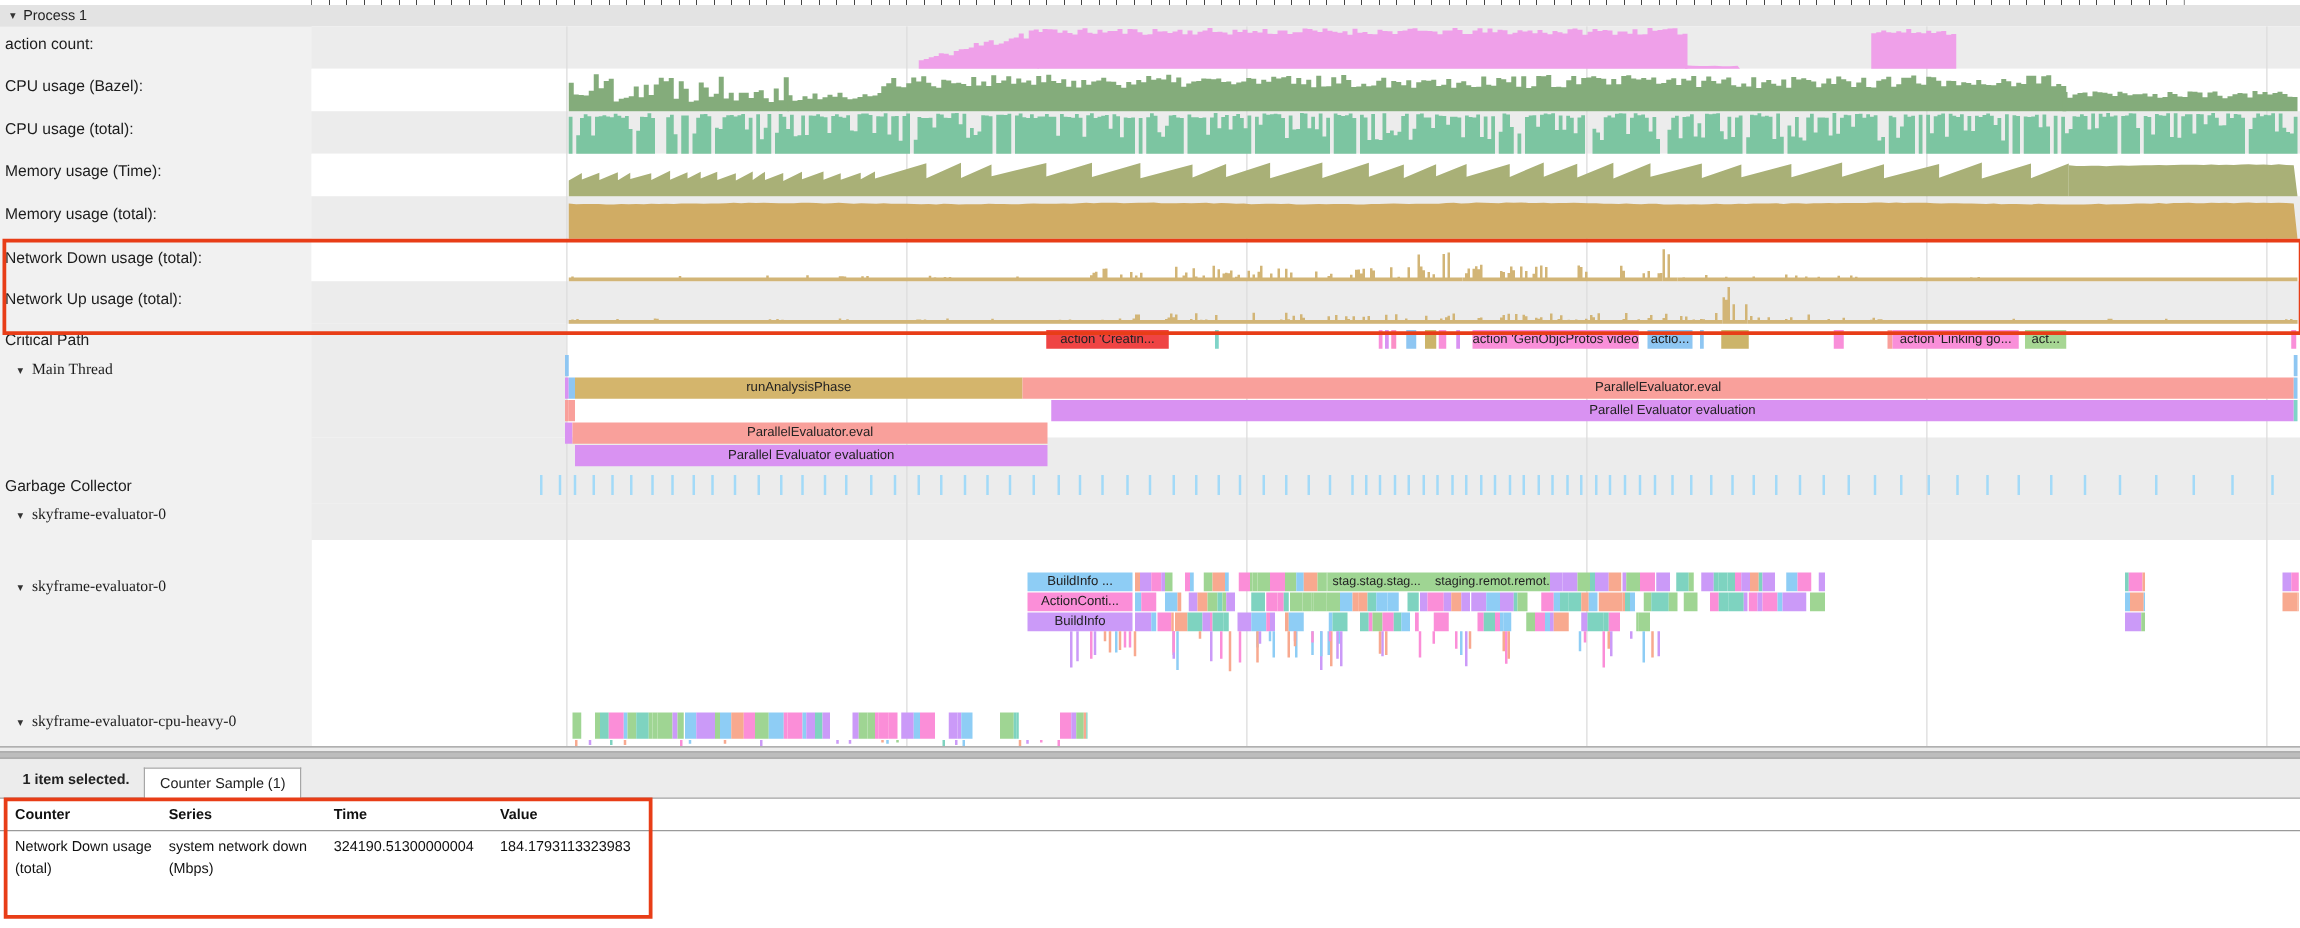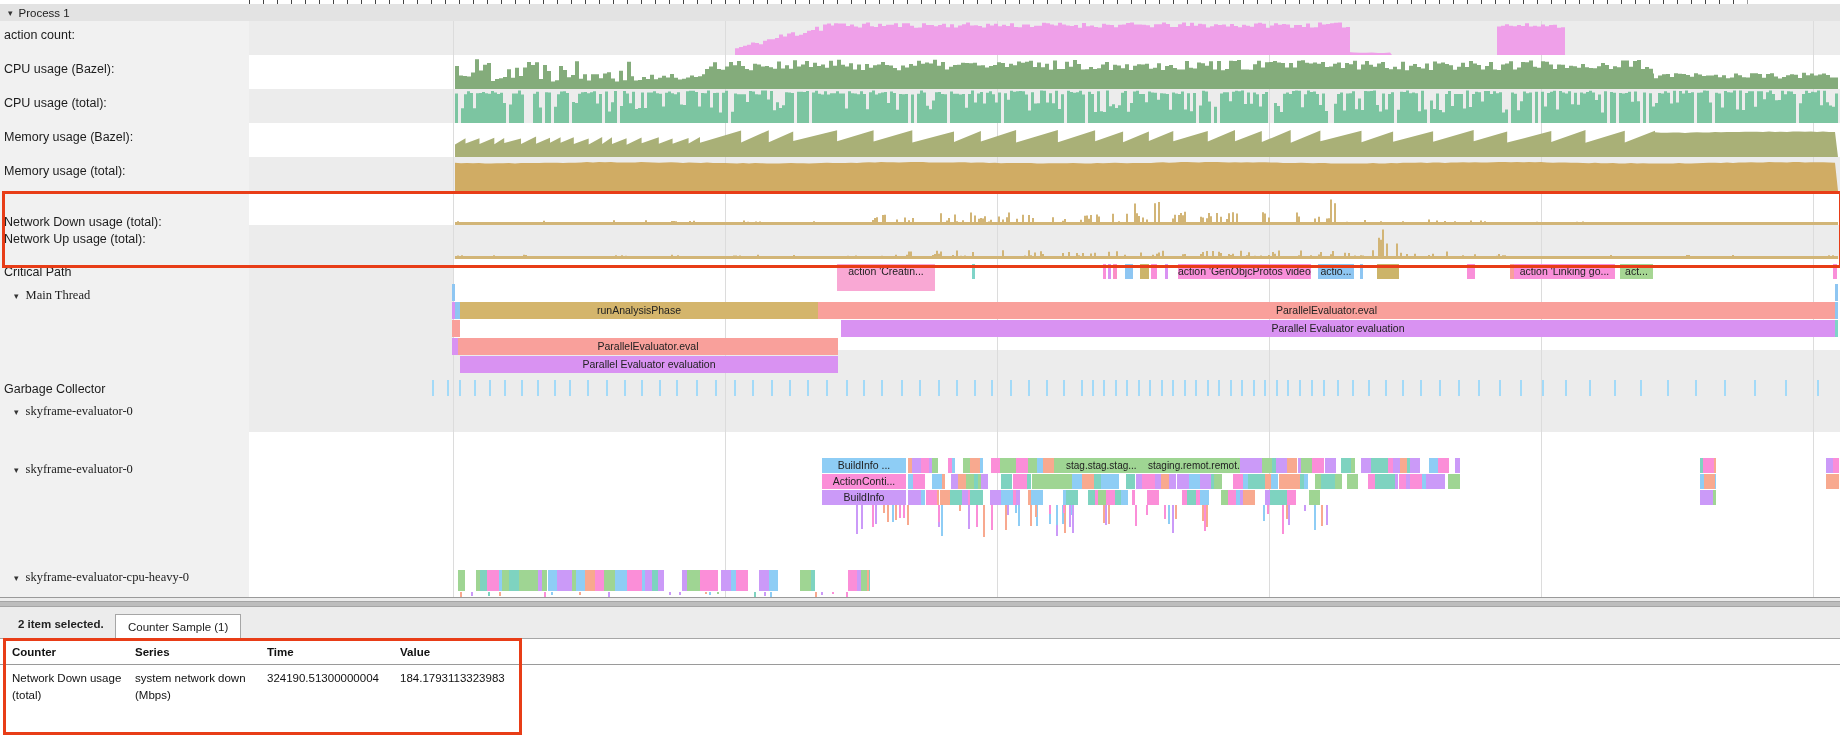--- a/index.html
+++ b/index.html
@@ -54,23 +54,23 @@
 
   <div id="proc-header">
     <span class="tri">▾</span>
     <span class="txt">Process 1</span>
   </div>
 
   <div id="sidebar">
       <div class="trk-lbl" style="top: 6px;"><span>action count:</span></div>
       <div class="trk-lbl" style="top: 40px;"><span>CPU usage (Bazel):</span></div>
       <div class="trk-lbl" style="top: 74px;"><span>CPU usage (total):</span></div>
-      <div class="trk-lbl" style="top: 108px;"><span>Memory usage (Bazel):</span></div>
+      <div class="trk-lbl" style="top: 108px;"><span>Memory usage (Time):</span></div>
       <div class="trk-lbl" style="top: 142px;"><span>Memory usage (total):</span></div>
-      <div class="trk-lbl" style="top: 193px;"><span>Network Down usage (total):</span></div>
+      <div class="trk-lbl" style="top: 177px;"><span>Network Down usage (total):</span></div>
       <div class="trk-lbl" style="top: 210px;"><span>Network Up usage (total):</span></div>
       <div class="trk-lbl" style="top: 243px;"><span>Critical Path</span></div>
       <div class="trk-lbl indent" style="top: 266px;"><span class="tri">▾</span><span>Main Thread</span></div>
       <div class="trk-lbl" style="top: 360px;"><span>Garbage Collector</span></div>
       <div class="trk-lbl indent" style="top: 382px;"><span class="tri">▾</span><span>skyframe-evaluator-0</span></div>
       <div class="trk-lbl indent" style="top: 440px;"><span class="tri">▾</span><span>skyframe-evaluator-0</span></div>
       <div class="trk-lbl indent" style="top: 548px;"><span class="tri">▾</span><span>skyframe-evaluator-cpu-heavy-0</span></div>
     </div>
 
   <div id="timeline">
@@ -112,21 +112,21 @@
           <path fill="#d2b577" d="M1081 201H1093V204H1081ZM1081 178.4h2V204H1081ZM1085 182.3h2V204H1085Z"></path>
           <path fill="#d2b577" d="M1093 201H1251V204H1093ZM1095 202.8h2V204H1095ZM1097 200.7h2V204H1097ZM1113 202.1h2V204H1113ZM1115 199.0h2V204H1115ZM1121 201.5h2V204H1121ZM1131 200.3h2V204H1131ZM1151 203.3h2V204H1151ZM1153 200.2h2V204H1153ZM1179 198.6h2V204H1179ZM1187 199.4h2V204H1187ZM1195 200.1h2V204H1195ZM1203 202.4h2V204H1203ZM1205 200.3h2V204H1205ZM1219 201.3h2V204H1219ZM1221 199.6h2V204H1221ZM1231 199.4h2V204H1231ZM1233 203.2h2V204H1233ZM1235 200.3h2V204H1235Z"></path>
           <path fill="#d2b577" d="M1251 201H1589V204H1251ZM1255 203.1h2V204H1255ZM1261 203.5h2V204H1261ZM1265 202.4h2V204H1265ZM1273 202.4h2V204H1273ZM1281 203.0h2V204H1281ZM1285 201.1h2V204H1285ZM1287 200.8h2V204H1287ZM1307 201.3h2V204H1307ZM1319 201.8h2V204H1319ZM1325 202.1h2V204H1325ZM1327 200.7h2V204H1327ZM1333 200.6h2V204H1333ZM1353 202.8h2V204H1353ZM1359 203.0h2V204H1359ZM1367 201.7h2V204H1367ZM1387 201.8h2V204H1387ZM1389 202.4h2V204H1389ZM1407 203.6h2V204H1407ZM1443 201.2h2V204H1443ZM1447 201.5h2V204H1447ZM1461 201.3h2V204H1461ZM1481 202.3h2V204H1481ZM1491 203.6h2V204H1491ZM1501 202.6h2V204H1501ZM1507 202.2h2V204H1507ZM1541 203.0h2V204H1541ZM1587 201.7h2V204H1587Z"></path>
           <path fill="#d2b577" d="M206 235H651V238H206ZM208 234.6h2V238H208ZM212 234.2h2V238H212ZM218 236.4h2V238H218ZM230 236.5h2V238H230ZM232 235.6h2V238H232ZM238 236.0h2V238H238ZM240 236.5h2V238H240ZM242 236.2h2V238H242ZM244 234.2h2V238H244ZM270 235.9h2V238H270ZM274 233.8h2V238H274ZM276 233.9h2V238H276ZM334 236.6h2V238H334ZM336 235.6h2V238H336ZM342 235.9h2V238H342ZM346 235.4h2V238H346ZM366 234.3h2V238H366ZM368 236.9h2V238H368ZM372 234.2h2V238H372ZM376 234.7h2V238H376ZM380 236.2h2V238H380ZM382 236.1h2V238H382ZM388 235.3h2V238H388ZM400 236.9h2V238H400ZM402 236.3h2V238H402ZM412 236.3h2V238H412ZM422 233.8h2V238H422ZM424 235.7h2V238H424ZM428 234.3h2V238H428ZM444 235.0h2V238H444ZM446 235.6h2V238H446ZM484 234.6h2V238H484ZM486 234.5h2V238H486ZM490 234.6h2V238H490ZM508 233.7h2V238H508ZM514 236.6h2V238H514ZM516 235.4h2V238H516ZM532 236.8h2V238H532ZM538 236.7h2V238H538ZM540 236.1h2V238H540ZM544 233.9h2V238H544ZM546 236.5h2V238H546ZM570 236.4h2V238H570ZM592 236.3h2V238H592ZM594 236.8h2V238H594ZM598 234.8h2V238H598ZM606 234.5h2V238H606ZM620 236.2h2V238H620ZM628 235.1h2V238H628ZM632 234.7h2V238H632ZM646 233.7h2V238H646Z"></path>
           <path fill="#d2b577" d="M651 235H1129V238H651ZM657 233.8h2V238H657ZM659 230.5h2V238H659ZM661 230.5h2V238H661ZM667 235.6h2V238H667ZM677 235.7h2V238H677ZM683 234.1h2V238H683ZM685 232.9h2V238H685ZM687 229.8h2V238H687ZM689 232.7h2V238H689ZM691 230.5h2V238H691ZM695 235.1h2V238H695ZM703 234.1h2V238H703ZM707 229.6h2V238H707ZM711 234.7h2V238H711ZM715 234.6h2V238H715ZM723 231.0h2V238H723ZM751 235.5h2V238H751ZM753 229.2h2V238H753ZM775 234.6h2V238H775ZM779 229.2h2V238H779ZM781 234.3h2V238H781ZM783 236.2h2V238H783ZM785 231.5h2V238H785ZM787 235.7h2V238H787ZM789 235.4h2V238H789ZM791 230.3h2V238H791ZM793 233.1h2V238H793ZM797 235.1h2V238H797ZM799 235.4h2V238H799ZM813 232.0h2V238H813ZM819 231.0h2V238H819ZM827 231.9h2V238H827ZM829 234.2h2V238H829ZM833 232.0h2V238H833ZM837 236.0h2V238H837ZM839 235.8h2V238H839ZM841 232.4h2V238H841ZM845 231.7h2V238H845ZM859 230.7h2V238H859ZM867 230.3h2V238H867ZM875 233.7h2V238H875ZM887 236.3h2V238H887ZM891 231.5h2V238H891ZM895 236.5h2V238H895ZM899 236.0h2V238H899ZM903 233.7h2V238H903ZM907 232.7h2V238H907ZM909 231.5h2V238H909ZM913 229.7h2V238H913ZM933 233.3h2V238H933ZM935 233.0h2V238H935ZM951 232.9h2V238H951ZM953 230.9h2V238H953ZM957 229.9h2V238H957ZM963 230.1h2V238H963ZM969 230.8h2V238H969ZM971 232.0h2V238H971ZM979 233.1h2V238H979ZM981 233.9h2V238H981ZM983 232.8h2V238H983ZM989 235.8h2V238H989ZM991 229.8h2V238H991ZM997 234.2h2V238H997ZM999 231.2h2V238H999ZM1005 234.8h2V238H1005ZM1011 234.6h2V238H1011ZM1017 236.6h2V238H1017ZM1019 233.9h2V238H1019ZM1023 230.9h2V238H1023ZM1025 232.7h2V238H1025ZM1029 229.6h2V238H1029ZM1033 235.6h2V238H1033ZM1043 236.2h2V238H1043ZM1049 234.2h2V238H1049ZM1051 229.4h2V238H1051ZM1061 234.3h2V238H1061ZM1069 233.4h2V238H1069ZM1071 230.9h2V238H1071ZM1081 233.3h2V238H1081ZM1083 230.0h2V238H1083ZM1095 231.7h2V238H1095ZM1099 232.1h2V238H1099ZM1105 234.6h2V238H1105ZM1109 235.8h2V238H1109ZM1111 234.2h2V238H1111ZM1113 234.4h2V238H1113ZM1121 236.1h2V238H1121ZM1123 229.3h2V238H1123Z"></path>
           <path fill="#d2b577" d="M1129 235H1149V238H1129ZM1129 216.8h2V238H1129ZM1131 218.8h2V238H1131ZM1133 208.6h2V238H1133ZM1137 222.4h2V238H1137ZM1147 222.4h2V238H1147Z"></path>
           <path fill="#d2b577" d="M1149 235H1271V238H1149ZM1151 231.8h2V238H1151ZM1157 233.0h2V238H1157ZM1165 232.7h2V238H1165ZM1179 234.1h2V238H1179ZM1183 232.7h2V238H1183ZM1197 230.6h2V238H1197ZM1201 236.6h2V238H1201ZM1213 234.2h2V238H1213ZM1219 236.0h2V238H1219ZM1225 233.2h2V238H1225ZM1233 235.3h2V238H1233ZM1239 235.3h2V238H1239ZM1247 234.7h2V238H1247ZM1249 233.1h2V238H1249ZM1253 234.3h2V238H1253ZM1255 234.3h2V238H1255ZM1269 234.9h2V238H1269Z"></path>
           <path fill="#d2b577" d="M1271 235H1589V238H1271ZM1281 236.5h2V238H1281ZM1285 236.6h2V238H1285ZM1287 236.0h2V238H1287ZM1295 235.3h2V238H1295ZM1309 236.0h2V238H1309ZM1329 237.3h2V238H1329ZM1347 237.2h2V238H1347ZM1349 235.4h2V238H1349ZM1357 235.1h2V238H1357ZM1361 234.0h2V238H1361ZM1375 237.5h2V238H1375ZM1425 234.9h2V238H1425ZM1437 234.0h2V238H1437ZM1439 234.0h2V238H1439ZM1441 237.6h2V238H1441ZM1463 235.4h2V238H1463ZM1483 234.0h2V238H1483ZM1495 237.5h2V238H1495ZM1499 234.9h2V238H1499ZM1507 235.3h2V238H1507ZM1559 236.9h2V238H1559ZM1561 236.0h2V238H1561ZM1569 237.1h2V238H1569ZM1577 235.8h2V238H1577ZM1579 234.3h2V238H1579ZM1583 234.2h2V238H1583ZM1585 236.0h2V238H1585Z"></path>
         </svg>
       </div>
-      <div class="sl" style="left: 588px; top: 243px; width: 98px; height: 27px; background: #f9a8d4; line-height: 15px;">action 'Creatin...</div>
+      <div class="sl" style="left: 588px; top: 243px; width: 98px; height: 15px; background: #ef4444; line-height: 15px;">action 'Creatin...</div>
       <div class="sl" style="left: 723px; top: 243px; width: 3px; height: 15px; background: rgb(127, 212, 200); line-height: 15px;"></div>
       <div class="sl" style="left: 854px; top: 243px; width: 3px; height: 15px; background: rgb(249, 143, 217); line-height: 15px;"></div>
       <div class="sl" style="left: 859px; top: 243px; width: 3px; height: 15px; background: rgb(217, 146, 242); line-height: 15px;"></div>
       <div class="sl" style="left: 864px; top: 243px; width: 4px; height: 15px; background: rgb(251, 143, 199); line-height: 15px;"></div>
       <div class="sl" style="left: 876px; top: 243px; width: 8px; height: 15px; background: rgb(142, 198, 242); line-height: 15px;"></div>
       <div class="sl" style="left: 891px; top: 243px; width: 9px; height: 15px; background: rgb(204, 180, 105); line-height: 15px;"></div>
       <div class="sl" style="left: 902px; top: 243px; width: 6px; height: 15px; background: rgb(249, 143, 217); line-height: 15px;"></div>
       <div class="sl" style="left: 916px; top: 243px; width: 3px; height: 15px; background: rgb(217, 146, 242); line-height: 15px;"></div>
       <div class="sl" style="left: 929px; top: 243px; width: 133px; height: 15px; background: rgb(249, 143, 217); line-height: 15px;">action 'GenObjcProtos video/...</div>
       <div class="sl" style="left: 1069px; top: 243px; width: 36px; height: 15px; background: rgb(142, 198, 242); line-height: 15px;">actio...</div>
@@ -532,21 +532,21 @@
     </div>
 
   <div class="redbox" style="left: 2px; top: 191px; width: 1834px; height: 71px; border-color: rgb(232, 61, 23);"></div>
 
   <div id="splitter">
       <div class="bar"></div>
     </div>
 
   <div id="panel">
     <div id="panel-head">
-      <span id="sel-text">2 item selected.</span>
+      <span id="sel-text">1 item selected.</span>
       <span id="tab">Counter Sample (1)</span>
     </div>
     <span class="th" style="left:12px">Counter</span>
     <span class="th" style="left:135px">Series</span>
     <span class="th" style="left:267px">Time</span>
     <span class="th" style="left:400px">Value</span>
     <div id="thead-line"></div>
     <div class="td" style="left:12px;width:112px">Network Down usage (total)</div>
     <div class="td" style="left:135px;width:125px">system network down (Mbps)</div>
     <div class="td" style="left:267px;width:130px">324190.51300000004</div>

